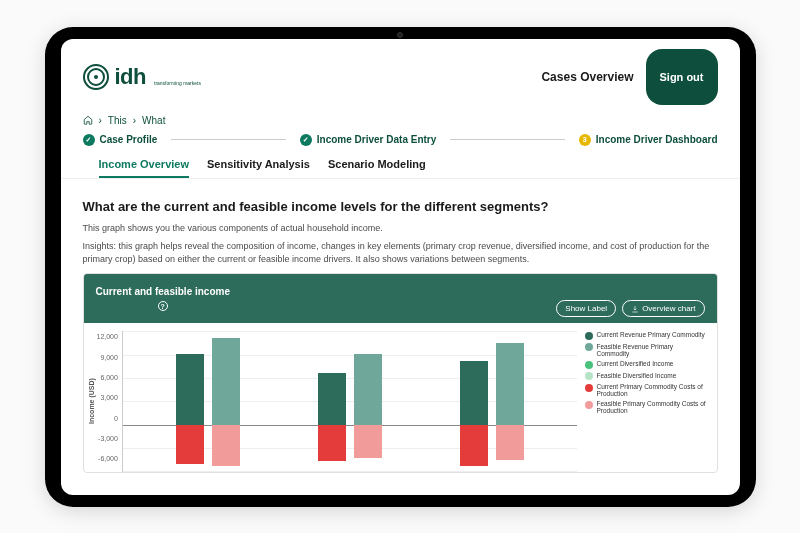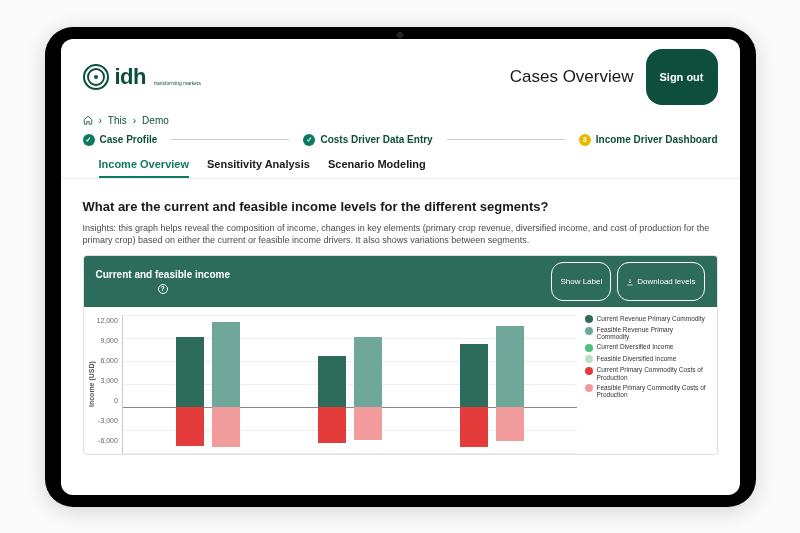--- a/index.html
+++ b/index.html
@@ -84,21 +84,21 @@
     color: #0d4f3c;
     letter-spacing: -0.5px;
   }
   .logo-sub {
     font-size: 5px;
     color: #0d4f3c;
     margin-left: 2px;
     margin-top: 12px;
   }
   .topbar-right { display: flex; align-items: center; gap: 12px; }
-  .link { font-size: 17px; font-weight: 400; color: #1a1a1a; cursor: pointer; }
+  .link { font-size: 12px; font-weight: 700; color: #1a1a1a; cursor: pointer; }
   .btn-primary {
     background: #0d4f3c;
     color: #fff;
     border-radius: 16px;
     padding: 22px 14px;
     font-size: 11px;
     font-weight: 600;
     cursor: pointer;
   }
   
@@ -164,27 +164,28 @@
     align-items: center;
     justify-content: space-between;
     padding: 6px 12px;
   }
   .card-title { font-size: 10px; font-weight: 600; display: flex; align-items: center; gap: 4px; flex-direction: column; }
   .card-title .q { width: 10px; height: 10px; border: 1px solid #fff; border-radius: 50%; font-size: 7px; display: flex; align-items: center; justify-content: center; }
   .card-actions { display: flex; gap: 6px; }
   .pill {
     border: 1px solid #fff;
     border-radius: 12px;
-    padding: 14px 8px;
+    padding: 3px 8px;
     font-size: 8px;
     color: #fff;
     cursor: pointer;
     display: flex;
     align-items: flex-end;
     gap: 3px;
+    margin-top: 20px;
   }
   
   .chart-body {
     flex: 1;
     display: flex;
     padding: 8px 10px 0 4px;
   }
   .ylabel {
     writing-mode: vertical-rl;
     transform: rotate(180deg);
@@ -260,65 +261,66 @@
       </div>
     </div>
 
     <div class="breadcrumb">
       <svg class="home-ic" viewBox="0 0 24 24" fill="none" stroke="#0d4f3c" stroke-width="2">
           <path d="M3 11l9-8 9 8v10a1 1 0 0 1-1 1h-5v-6h-6v6H4a1 1 0 0 1-1-1z"></path>
         </svg>
       <span class="sep">›</span>
       <span>This</span>
       <span class="sep">›</span>
-      <span>Demo</span>
+      <span>What</span>
     </div>
 
     <div class="stepper">
       <div class="step">
         <span class="step-dot done">✓</span>
         <span>Case Profile</span>
       </div>
       <div class="step-line"></div>
       <div class="step">
         <span class="step-dot done">✓</span>
-        <span>Costs Driver Data Entry</span>
+        <span>Income Driver Data Entry</span>
       </div>
       <div class="step-line"></div>
       <div class="step">
         <span class="step-dot active">3</span>
         <span>Income Driver Dashboard</span>
       </div>
     </div>
 
     <div class="tabs">
       <div class="tab active">Income Overview</div>
       <div class="tab">Sensitivity Analysis</div>
       <div class="tab">Scenario Modeling</div>
     </div>
 
     <div class="content">
       <div class="heading">What are the current and feasible income levels for the different segments?</div>
+      <div class="para">This graph shows you the various components of actual household income.</div>
       <div class="para">Insights: this graph helps reveal the composition of income, changes in key elements (primary crop revenue, diversified income, and cost of production for the primary crop) based on either the current or feasible income drivers. It also shows variations between segments.</div>
 
       <div class="card">
         <div class="card-head">
           <div class="card-title">
             <span>Current and feasible income</span>
             <span class="q">?</span>
           </div>
           <div class="card-actions">
             <div class="pill">
               <span>Show Label</span>
             </div>
             <div class="pill">
               <svg width="8" height="8" viewBox="0 0 24 24" fill="none" stroke="#fff" stroke-width="2">
                   <path d="M12 3v12m0 0l-4-4m4 4l4-4M4 21h16"></path>
                 </svg>
-              <span>Download levels</span>
+              <span>Overview chart</span>
             </div>
           </div>
         </div>
 
         <div class="chart-body">
           <div class="ylabel">Income (USD)</div>
           <div class="yaxis">
             <span>12,000</span>
             <span>9,000</span>
             <span>6,000</span>

